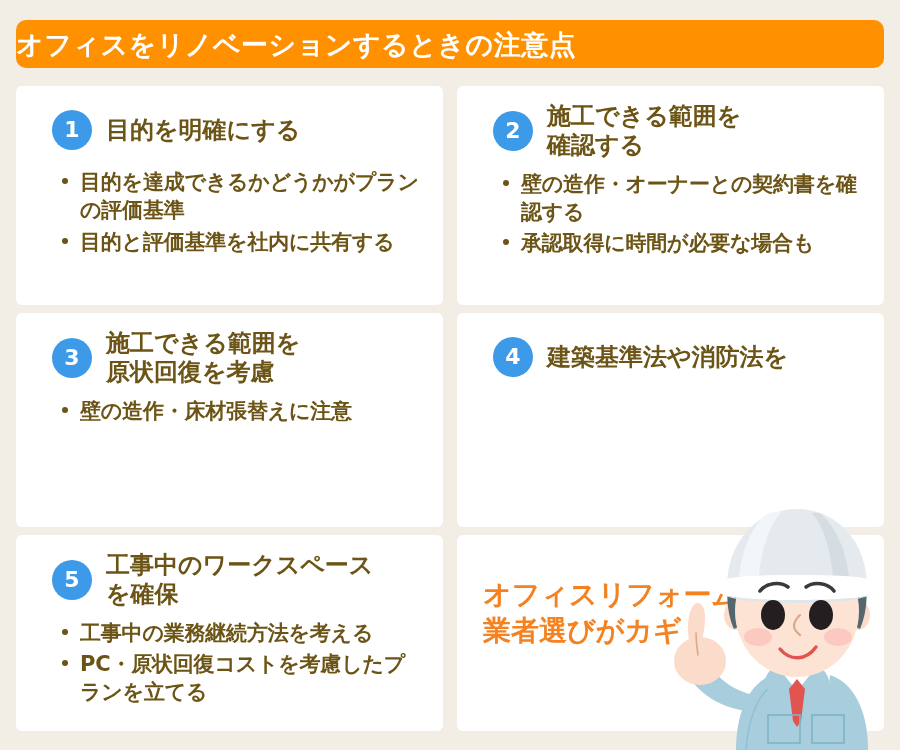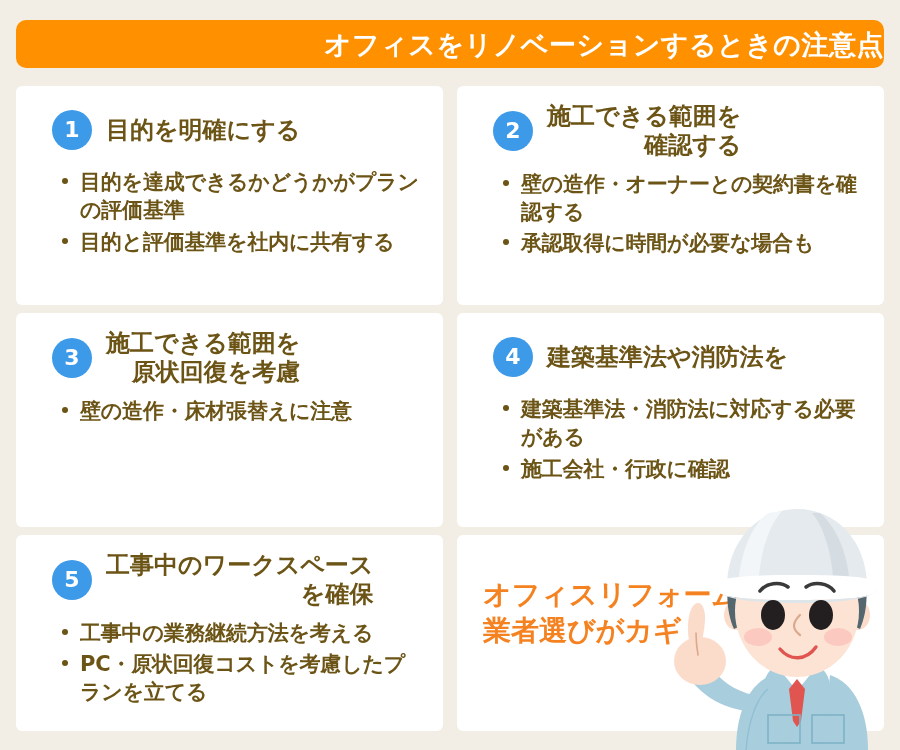--- a/index.html
+++ b/index.html
@@ -19,21 +19,21 @@
   .banner {
     position: absolute;
     left: 16px;
     top: 20px;
     width: 868px;
     height: 48px;
     background: #ff9100;
     border-radius: 10px;
     display: flex;
     align-items: center;
-    justify-content: flex-end;
+    justify-content: flex-start;
     box-sizing: border-box;
   }
   .banner-title {
     color: #ffffff;
     font-size: 27px;
     font-weight: bold;
     letter-spacing: 0.5px;
     line-height: 1;
     white-space: nowrap;
   }
@@ -81,21 +81,20 @@
     align-items: center;
     justify-content: center;
     line-height: 1;
   }
   .card-title {
     color: #6b5415;
     font-size: 24px;
     font-weight: bold;
     line-height: 1.2;
     letter-spacing: 0px;
-    text-align: right;
   }
   .card-title .l2 { display: block; }
 
   
   ul.bullets {
     margin: 10px 0 0 0;
     padding: 0 0 0 26px;
     list-style: none;
   }
   ul.bullets li {
@@ -194,24 +193,20 @@
     </ul>
   </div>
 
   <div class="card">
     <div class="card-head">
       <div class="badge">4</div>
       <div class="card-title">
         <span>建築基準法や消防法を</span>
       </div>
     </div>
-    <ul class="bullets">
-      <li>建築基準法・消防法に対応する必要がある</li>
-      <li>施工会社・行政に確認</li>
-    </ul>
   </div>
 
   <div class="card">
     <div class="card-head">
       <div class="badge">5</div>
       <div class="card-title">
         <span>工事中のワークスペース</span>
         <span class="l2">を確保</span>
       </div>
     </div>

